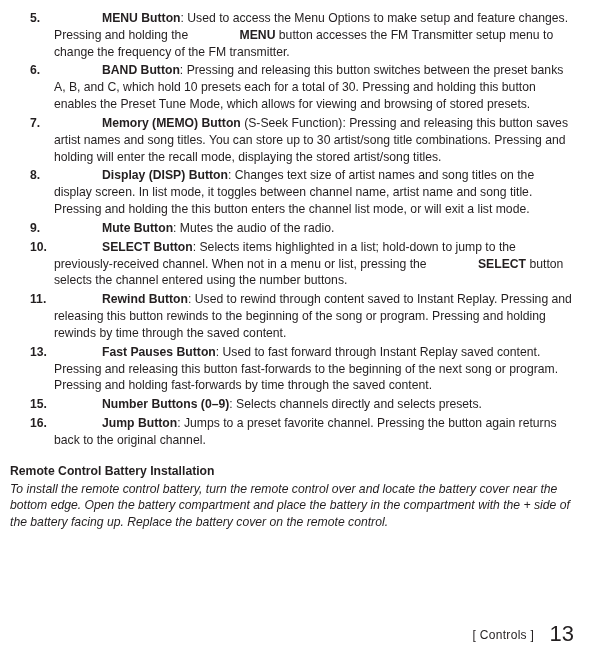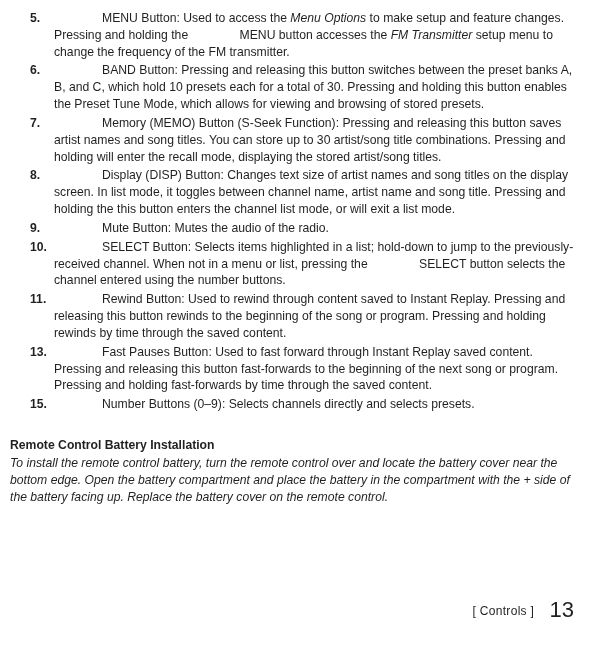--- a/index.html
+++ b/index.html
@@ -17,32 +17,32 @@
   .list { margin-left: 20px; }
   .item { margin-bottom: 2px; padding-left: 24px; position: relative; }
   .item .num {
     position: absolute;
     left: 0;
     top: 0;
     font-weight: bold;
     font-size: 12.2px;
   }
   .item .body { display: block; }
-  .b { font-weight: normal; padding-left: 48px; }
-  .i { font-style: italic; }
+  .b { font-weight: bold; padding-left: 48px; }
+  .i { }
   .section-title {
     font-weight: bold;
-    margin-top: 24px;
+    margin-top: 14px;
     margin-bottom: 1px;
     font-size: 12.2px;
   }
   .section-body { font-size: 12.2px; line-height: 1.38; font-style: italic; }
   .footer {
     position: absolute;
-    bottom: 28px;
+    bottom: 4px;
     right: 25px;
     font-size: 12px;
     margin-left: 36px;
   }
   .footer-label { font-size: 12px; letter-spacing: 0.3px; }
   .footer-num {
     font-size: 22px;
     font-weight: normal;
     margin-left: 12px;
     vertical-align: -2px;
@@ -93,20 +93,24 @@
     <span class="num">13.</span>
     <span class="body"><span class="b">Fast Pauses Button</span><span>: Used to fast forward through Instant Replay saved content. Pressing and releasing this button fast-forwards to the beginning of the next song or program. Pressing and holding fast-forwards by time through the saved content.</span></span>
   </div>
 
 
   <div class="item">
     <span class="num">15.</span>
     <span class="body"><span class="b">Number Buttons (0–9)</span><span>: Selects channels directly and selects presets.</span></span>
   </div>
 
+  <div class="item">
+    <span class="num">16.</span>
+    <span class="body"><span class="b">Jump Button</span><span>: Jumps to a preset favorite channel. Pressing the button again returns back to the original channel.</span></span>
+  </div>
 
 </div>
 
 <div class="section-title">Remote Control Battery Installation</div>
 <div class="section-body">To install the remote control battery, turn the remote control over and locate the battery cover near the bottom edge. Open the battery compartment and place the battery in the compartment with the + side of the battery facing up. Replace the battery cover on the remote control.</div>
 
 <div class="footer">
   <span class="footer-label">[ Controls ]</span>
   <span class="footer-num">13</span>
 </div>

